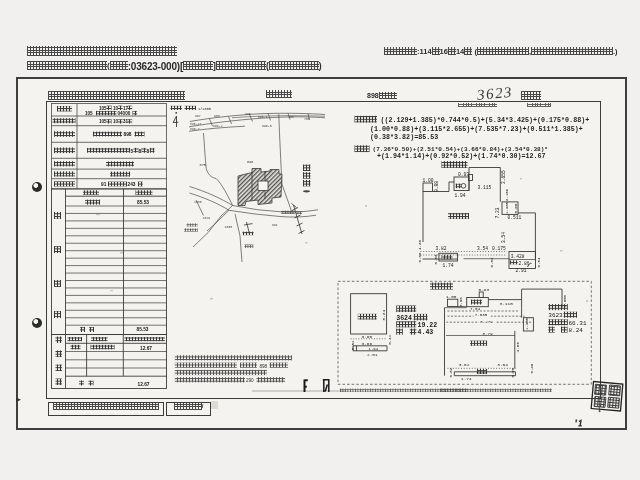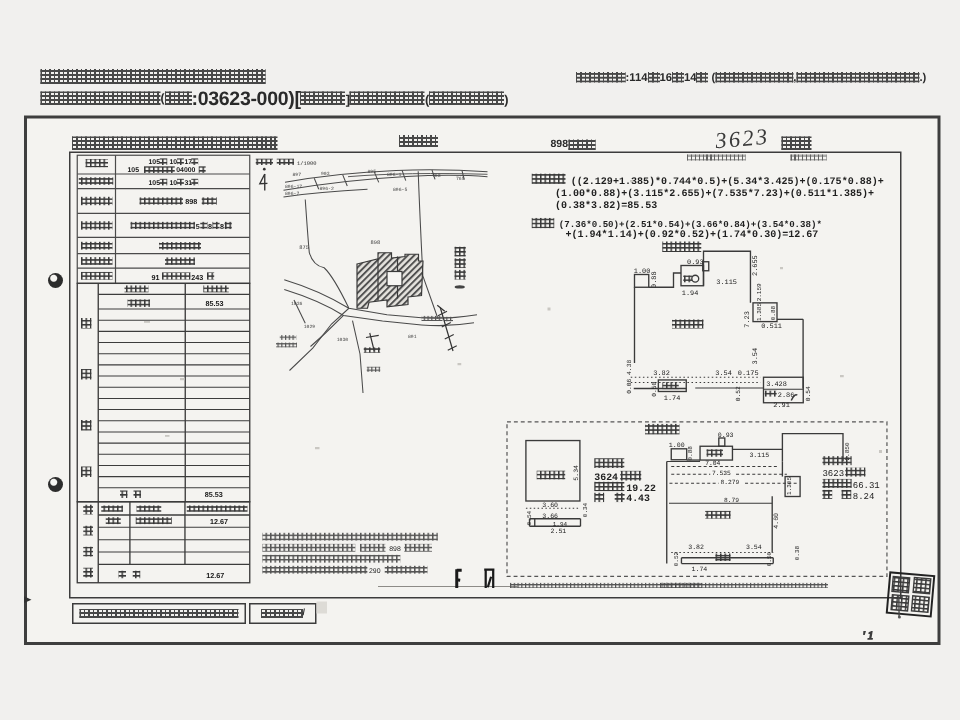--- a/index.html
+++ b/index.html
@@ -7,35 +7,35 @@
   font-family:"Liberation Sans",sans-serif;color:#242424;filter:blur(0.3px)}
 .ab{position:absolute}
 .z{background-image:
   repeating-linear-gradient(0deg,#3a3a3a 0 1px,rgba(0,0,0,0) 1px 2.7px),
   repeating-linear-gradient(90deg,#3a3a3a 0 1px,rgba(0,0,0,0) 1px 3px);
   opacity:.92}
 .zl{background-image:
   repeating-linear-gradient(0deg,#4a4a4a 0 .8px,rgba(0,0,0,0) .8px 2.4px),
   repeating-linear-gradient(90deg,#4a4a4a 0 .8px,rgba(0,0,0,0) .8px 2.6px);
   opacity:.85}
-.fx{display:flex;align-items:center}
+.fx{display:flex;}
 .t{font-family:"Liberation Sans",sans-serif;color:#2a2a2a}
 i,b{display:inline-block}
 </style>
 </head>
 <body>
 <div id="app">
 
 <div class="ab z" style="left:27px;top:46px;width:150px;height:9.5px"></div>
 
 <div class="ab fx" style="left:27px;top:61px;height:9px;font-size:8px">
   <b class="z" style="width:80px;height:8.5px"></b>
       <b class="t">(</b>
       <b class="z" style="width:18px;height:8.5px"></b>
-      <b class="t" style="font-size:13px;letter-spacing:-0.2px">:03623-000)[</b>
+      <b class="t" style="font-size:10px;letter-spacing:-0.2px">:03623-000)[</b>
       <b class="z" style="width:30px;height:8.5px"></b>
       <b class="t" style="font-size:8.5px">]</b>
       <b class="z" style="width:50px;height:8.5px"></b>
       <b class="t" style="font-size:8.5px">(</b>
       <b class="z" style="width:50px;height:8.5px"></b>
       <b class="t" style="font-size:8.5px">)</b>
 </div>
 
 <div class="ab fx" style="left:384px;top:47px;height:9px;font-size:7.5px">
   <b class="z" style="width:33px;height:7.5px"></b>

